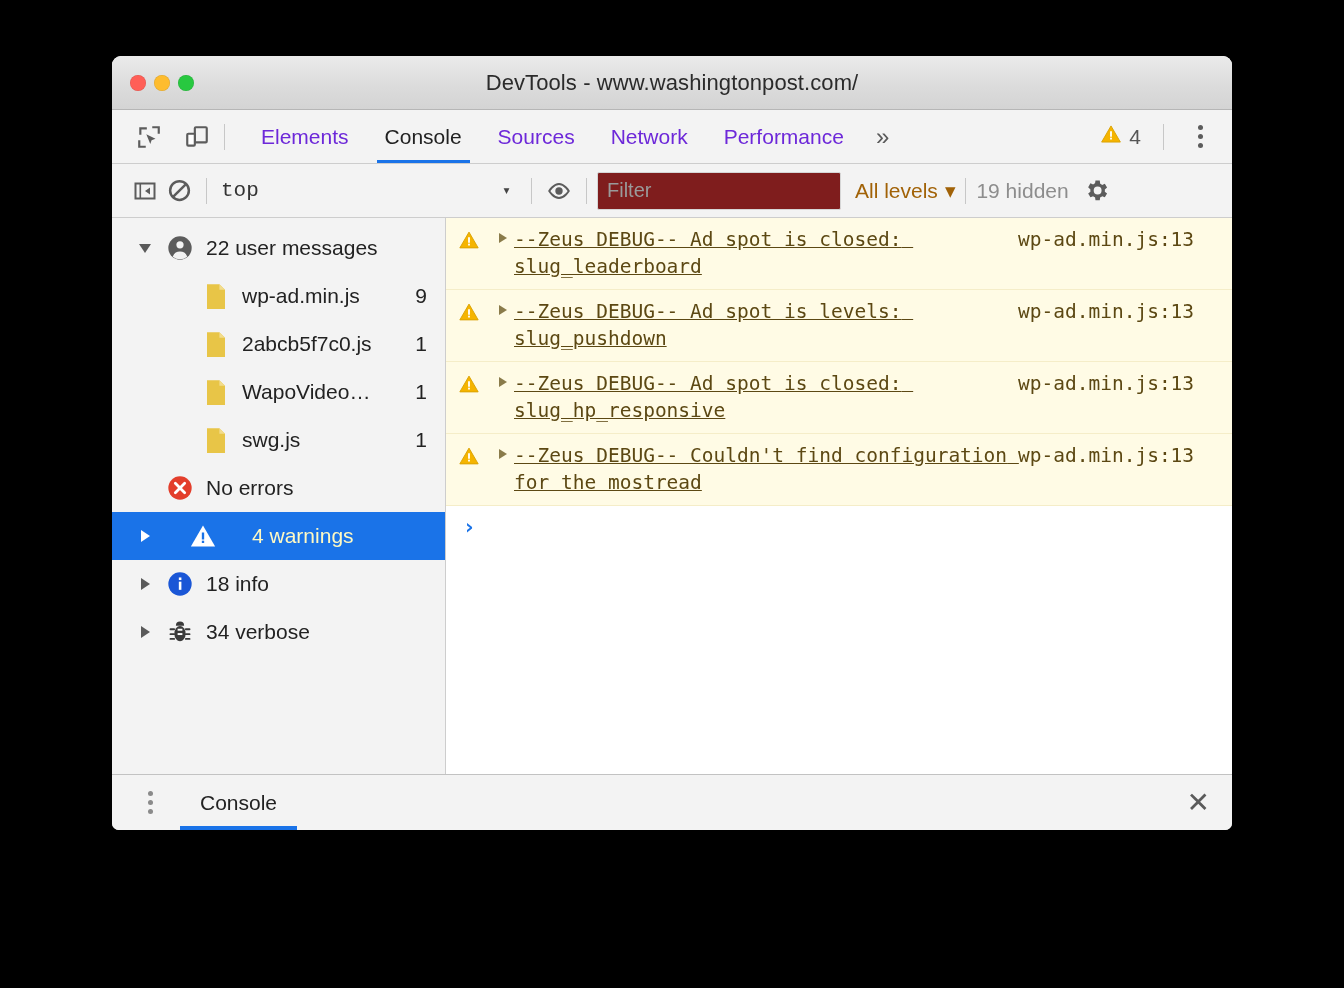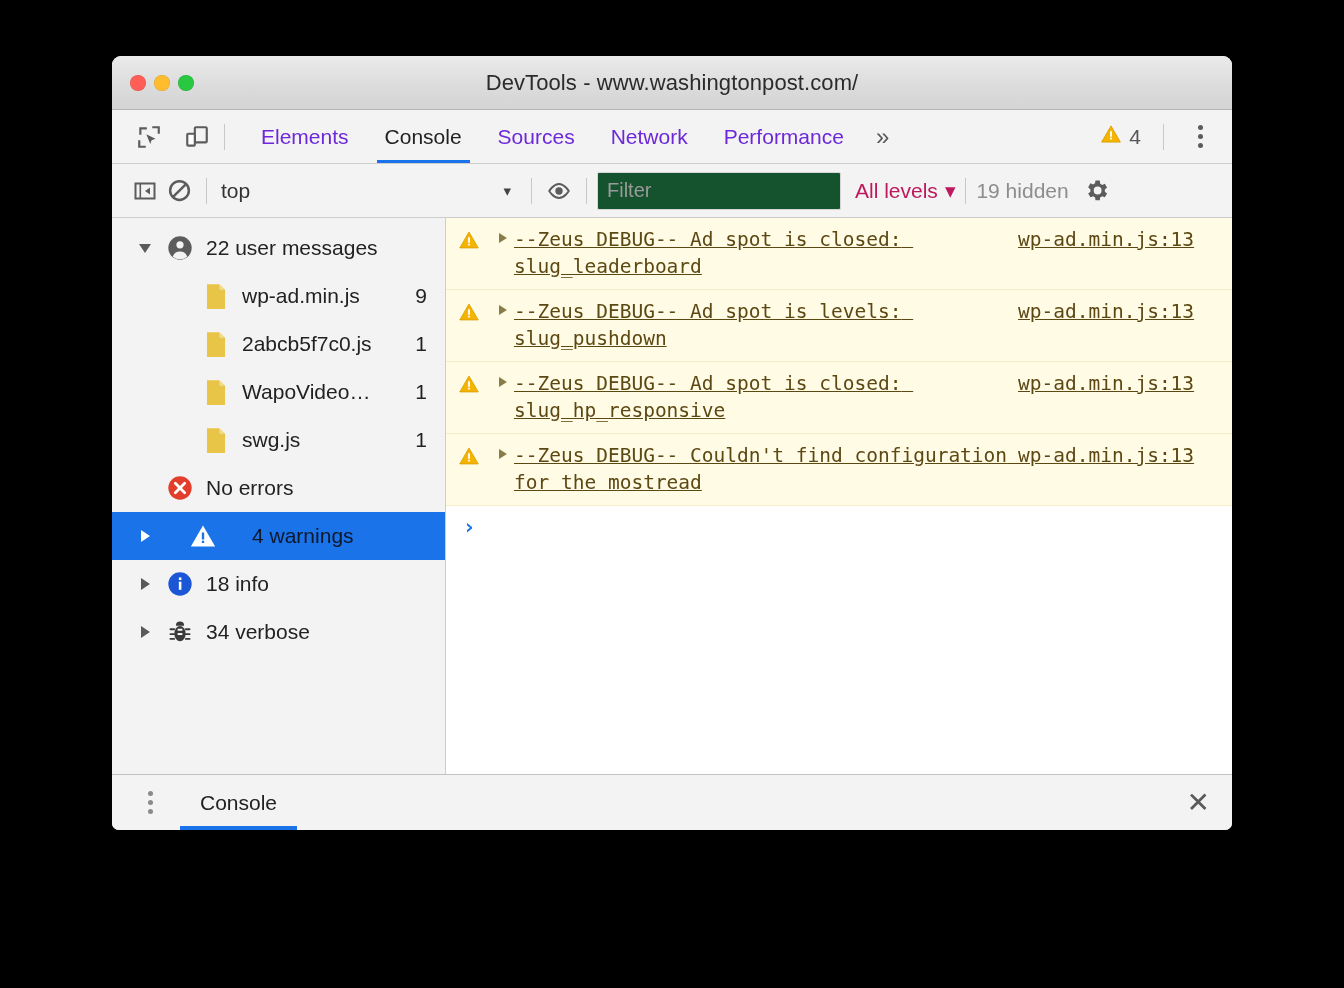--- a/index.html
+++ b/index.html
@@ -82,52 +82,52 @@
   .kebab i { width:5px; height:5px; border-radius:50%; background:#5c5c5c; display:block; }
 
   
   .filterbar {
     height: 54px; background:#f3f3f3;
     border-bottom: 1px solid #cdcdcd;
     display:flex; align-items:center; padding-left: 16px;
   }
   .ctx-select {
     display:flex; align-items:center; width: 300px;
-    font-size: 21px; color:#333; margin-left: 4px;
+    font-size: 21px; color:#333; margin-left: 4px; font-family: Liberation Mono, monospace;
   }
   .ctx-select .caret { margin-left:auto; font-size:15px; color:#444; padding-right: 10px;}
   .filter-input {
-    width: 244px; height: 38px; background:#14532d;
+    width: 244px; height: 38px; background:#7f1d1d;
     border: 1px solid #d6d6d6; border-radius: 2px;
     font-size: 20px; color:#888; padding: 0 9px;
     display:flex; align-items:center;
     font-family: "Liberation Sans", sans-serif;
   }
   .filter-input.ph { color:#9a9a9a; }
   .levels {
-    font-size: 21px; color:#be185d; display:flex; align-items:center; gap:7px;
+    font-size: 21px; color:#a16207; display:flex; align-items:center; gap:7px;
     margin-left: 14px; white-space:nowrap;
   }
   .hidden-count { font-size: 21px; color:#8d8d8d; white-space:nowrap; }
   .gear-wrap { margin-left: 14px; margin-right: 6px; display:flex; align-items:center;}
 
   
   .body { display:flex; height: 556px; }
 
   
   .sidebar {
     width: 334px; background:#f3f3f3;
     border-right: 1px solid #cdcdcd;
     overflow: hidden; padding-top: 6px;
   }
   .srow {
     height: 48px; display:flex; align-items:center;
     font-size: 21px; color:#222; position:relative;
   }
-  .srow.selected { background:#1a73e8; color:#0f172a;gap:23px; }
+  .srow.selected { background:#1a73e8; color:#fef9c3;gap:23px; }
   .twisty {
     width: 30px; margin-left: 18px; display:flex; align-items:center; justify-content:center;
     flex: none;
   }
   .tri-r { width:0;height:0;border-left:9px solid #5a5a5a;border-top:6px solid transparent;border-bottom:6px solid transparent;}
   .tri-d { width:0;height:0;border-top:9px solid #5a5a5a;border-left:6px solid transparent;border-right:6px solid transparent;}
   .srow.selected .tri-r { border-left-color:#fff; }
   .sicon { width: 40px; display:flex; align-items:center; justify-content:center; flex:none; }
   .slabel { margin-left: 6px; white-space: nowrap; }
   .scount { margin-left:auto; padding-right: 18px; font-size: 21px; color:#222; }
@@ -146,21 +146,21 @@
     font-family: "DejaVu Sans Mono", monospace;
     font-size: 19.5px;
     line-height: 27px;
     color: #5c4813;
   }
   .msg .wicon { width: 46px; flex:none; display:flex; justify-content:center; padding-top: 3px; }
   .msg .disc  { width: 22px; flex:none; display:flex; justify-content:center; padding-top: 7px; }
   .msg .txt   { flex: 1; white-space: pre-wrap; padding-right: 8px; text-decoration: underline; }
   .msg .src   {
     flex: none; width: 214px; text-align: left;
-    color:#5c4813; text-decoration: underline; padding-top: 0px;
+    color:#5c4813; padding-top: 0px;
   }
   .tri-sm { width:0;height:0;border-left:8px solid #8a7b4a;border-top:5px solid transparent;border-bottom:5px solid transparent;}
   .prompt {
     display:flex; align-items:flex-start; background:#fff;
     padding: 10px 0 0 0; height: 46px;
   }
   .prompt .chev {
     width: 46px; flex:none; display:flex; justify-content:center;
     color:#1a73e8; font-size: 22px; font-family:"DejaVu Sans Mono", monospace;
     font-weight: bold; line-height: 22px;

